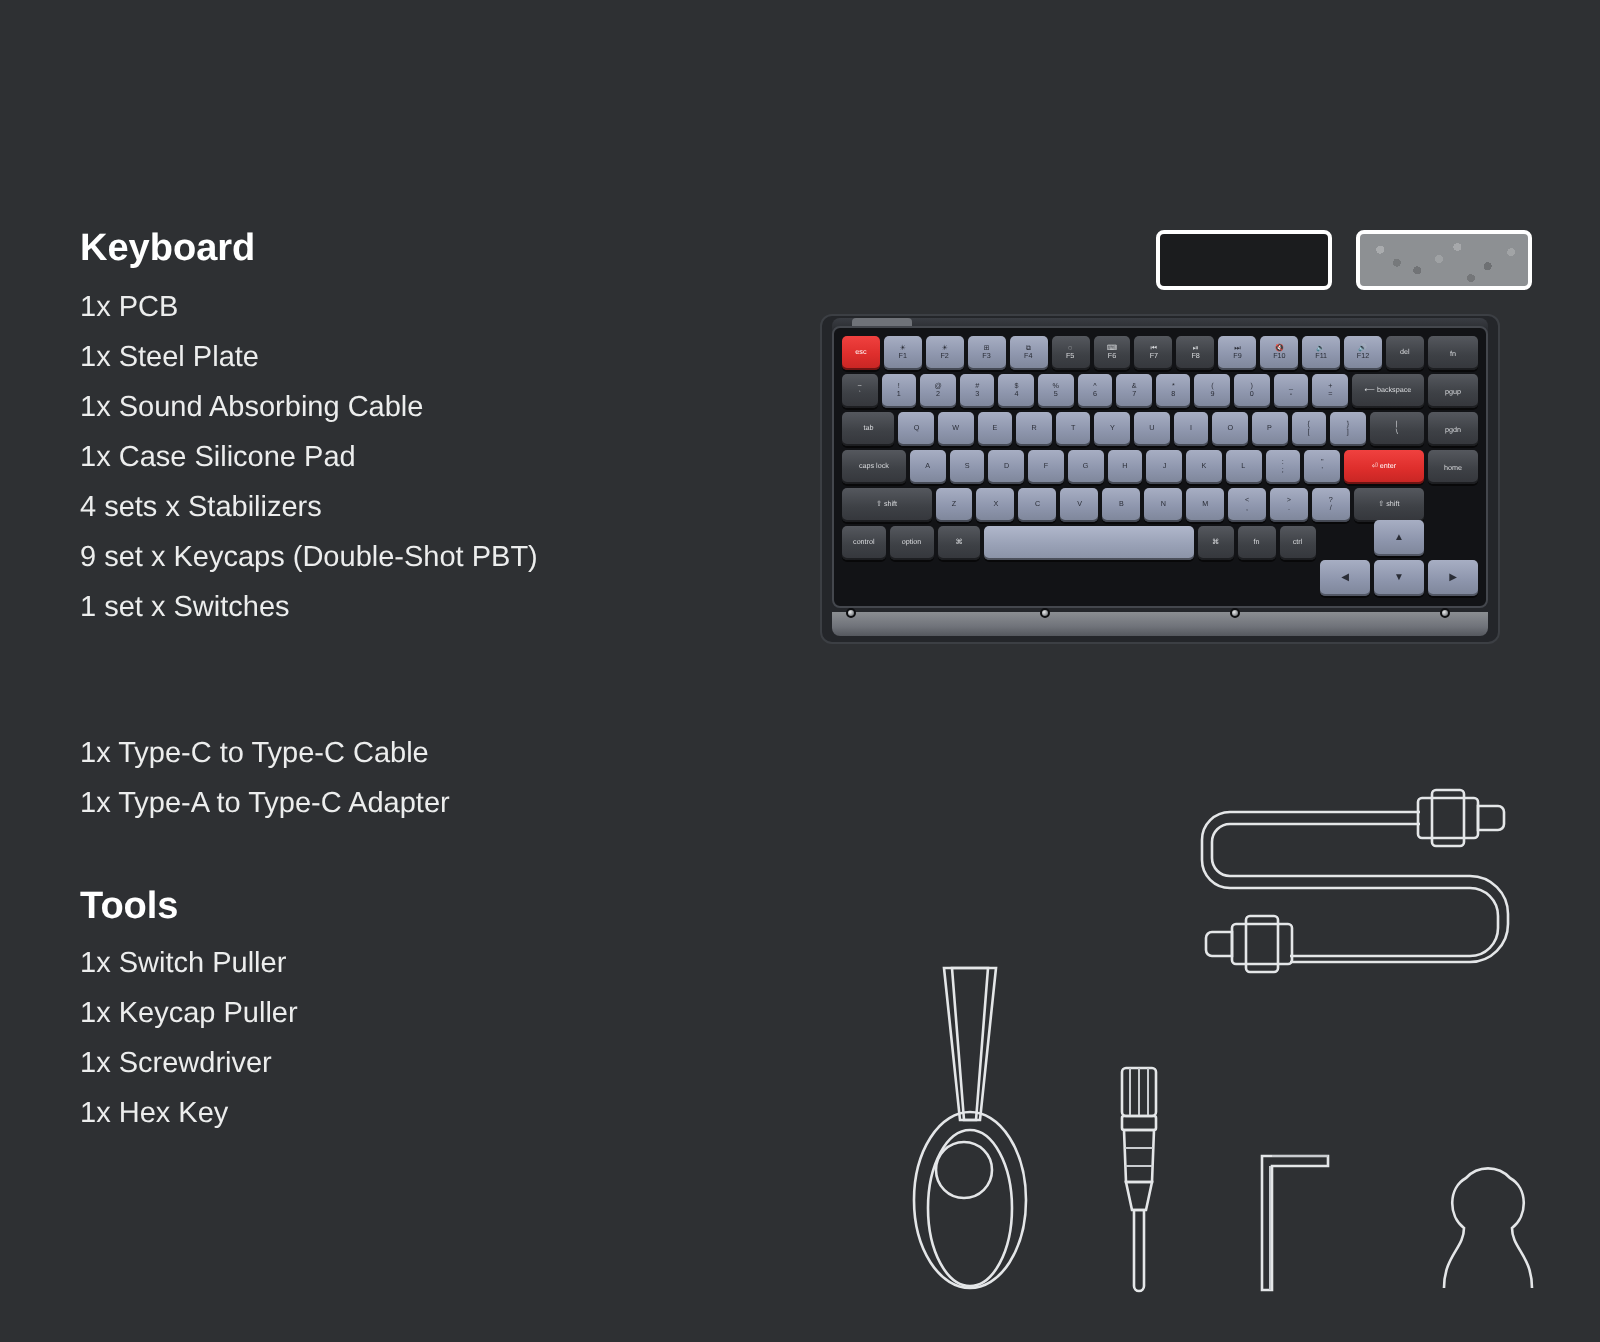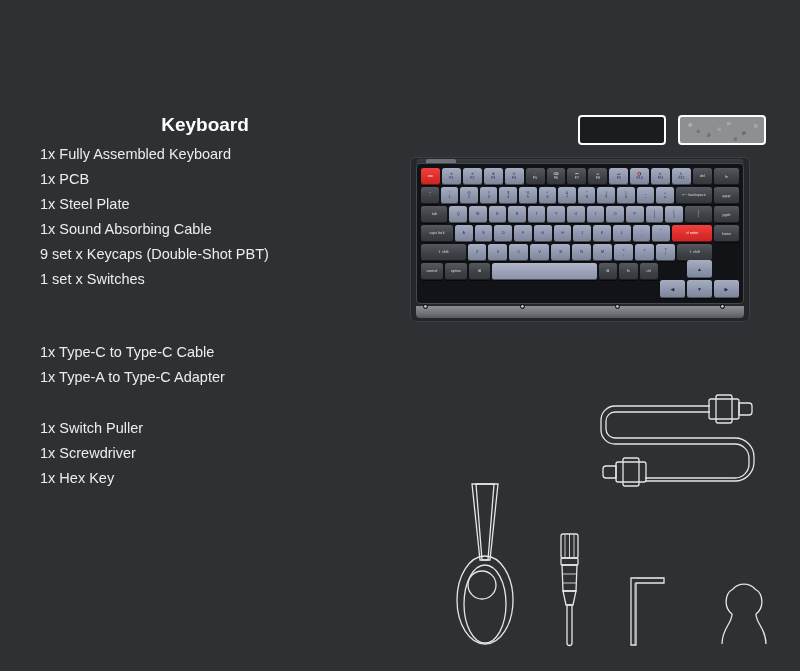--- a/index.html
+++ b/index.html
@@ -17,21 +17,21 @@
   .page-title{
     position:absolute;left:38px;top:16px;
     font-size:36px;font-weight:700;letter-spacing:-.3px;
     color:#ffffff;
   }
 
   
   .specs{position:absolute;left:40px;top:112px;width:330px;}
   .sec-head{
     font-size:19px;font-weight:700;color:#ffffff;
-    margin:0 0 4px 0;line-height:1.35;text-align:center;
+    margin:0 0 4px 0;line-height:1.35;
   }
   .spec-line{
     font-size:14.5px;font-weight:400;color:#eceded;
     line-height:25px;white-space:nowrap;
   }
   .spec-line.bold{font-weight:700;}
   .sec-gap-cable{margin-top:48px;}
   .sec-gap-tools{margin-top:26px;}
 
   
@@ -146,35 +146,38 @@
 </head>
 <body>
 
 <div class="page">
 
 
   <div class="specs">
 
     <div>
       <div class="sec-head">Keyboard</div>
-      <div class="spec-line">1x Fully Assembled Keyboard</div>
       <div class="spec-line">1x PCB</div>
       <div class="spec-line">1x Steel Plate</div>
       <div class="spec-line">1x Sound Absorbing Cable</div>
+      <div class="spec-line">1x Case Silicone Pad</div>
+      <div class="spec-line">4 sets x Stabilizers</div>
       <div class="spec-line">9 set x Keycaps (Double-Shot PBT)</div>
       <div class="spec-line">1 set x Switches</div>
     </div>
 
     <div class="sec-gap-cable">
       <div class="spec-line">1x Type-C to Type-C Cable</div>
       <div class="spec-line">1x Type-A to Type-C Adapter</div>
     </div>
 
     <div class="sec-gap-tools">
+      <div class="sec-head">Tools</div>
       <div class="spec-line">1x Switch Puller</div>
+      <div class="spec-line">1x Keycap Puller</div>
       <div class="spec-line">1x Screwdriver</div>
       <div class="spec-line">1x Hex Key</div>
     </div>
   </div>
 
   <div class="swatches">
     <div class="swatch black"></div>
     <div class="swatch gray"></div>
   </div>
 

